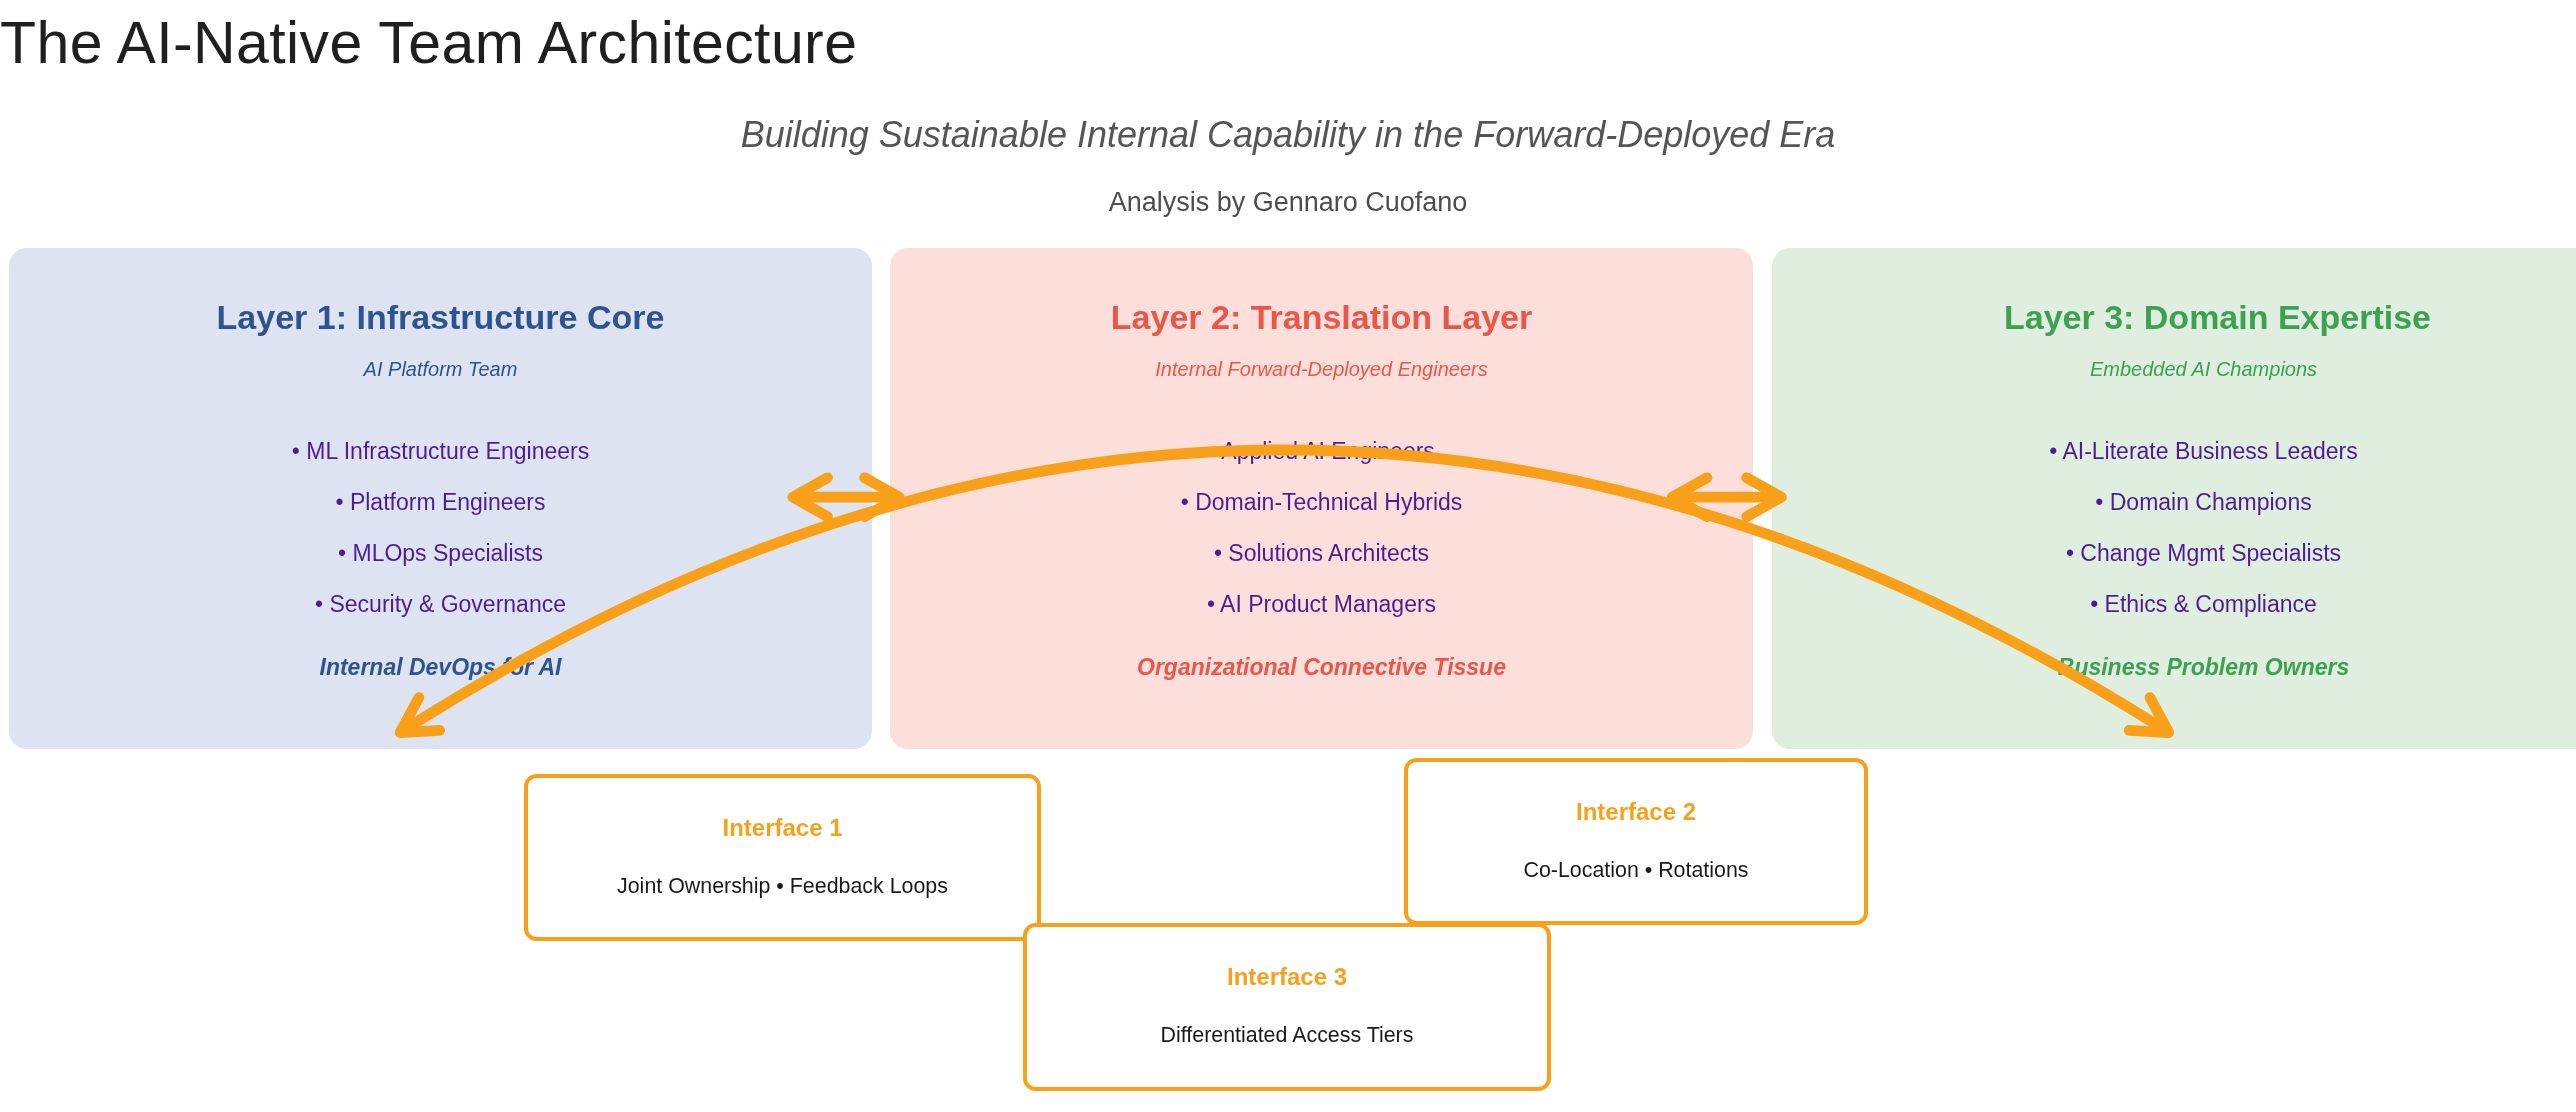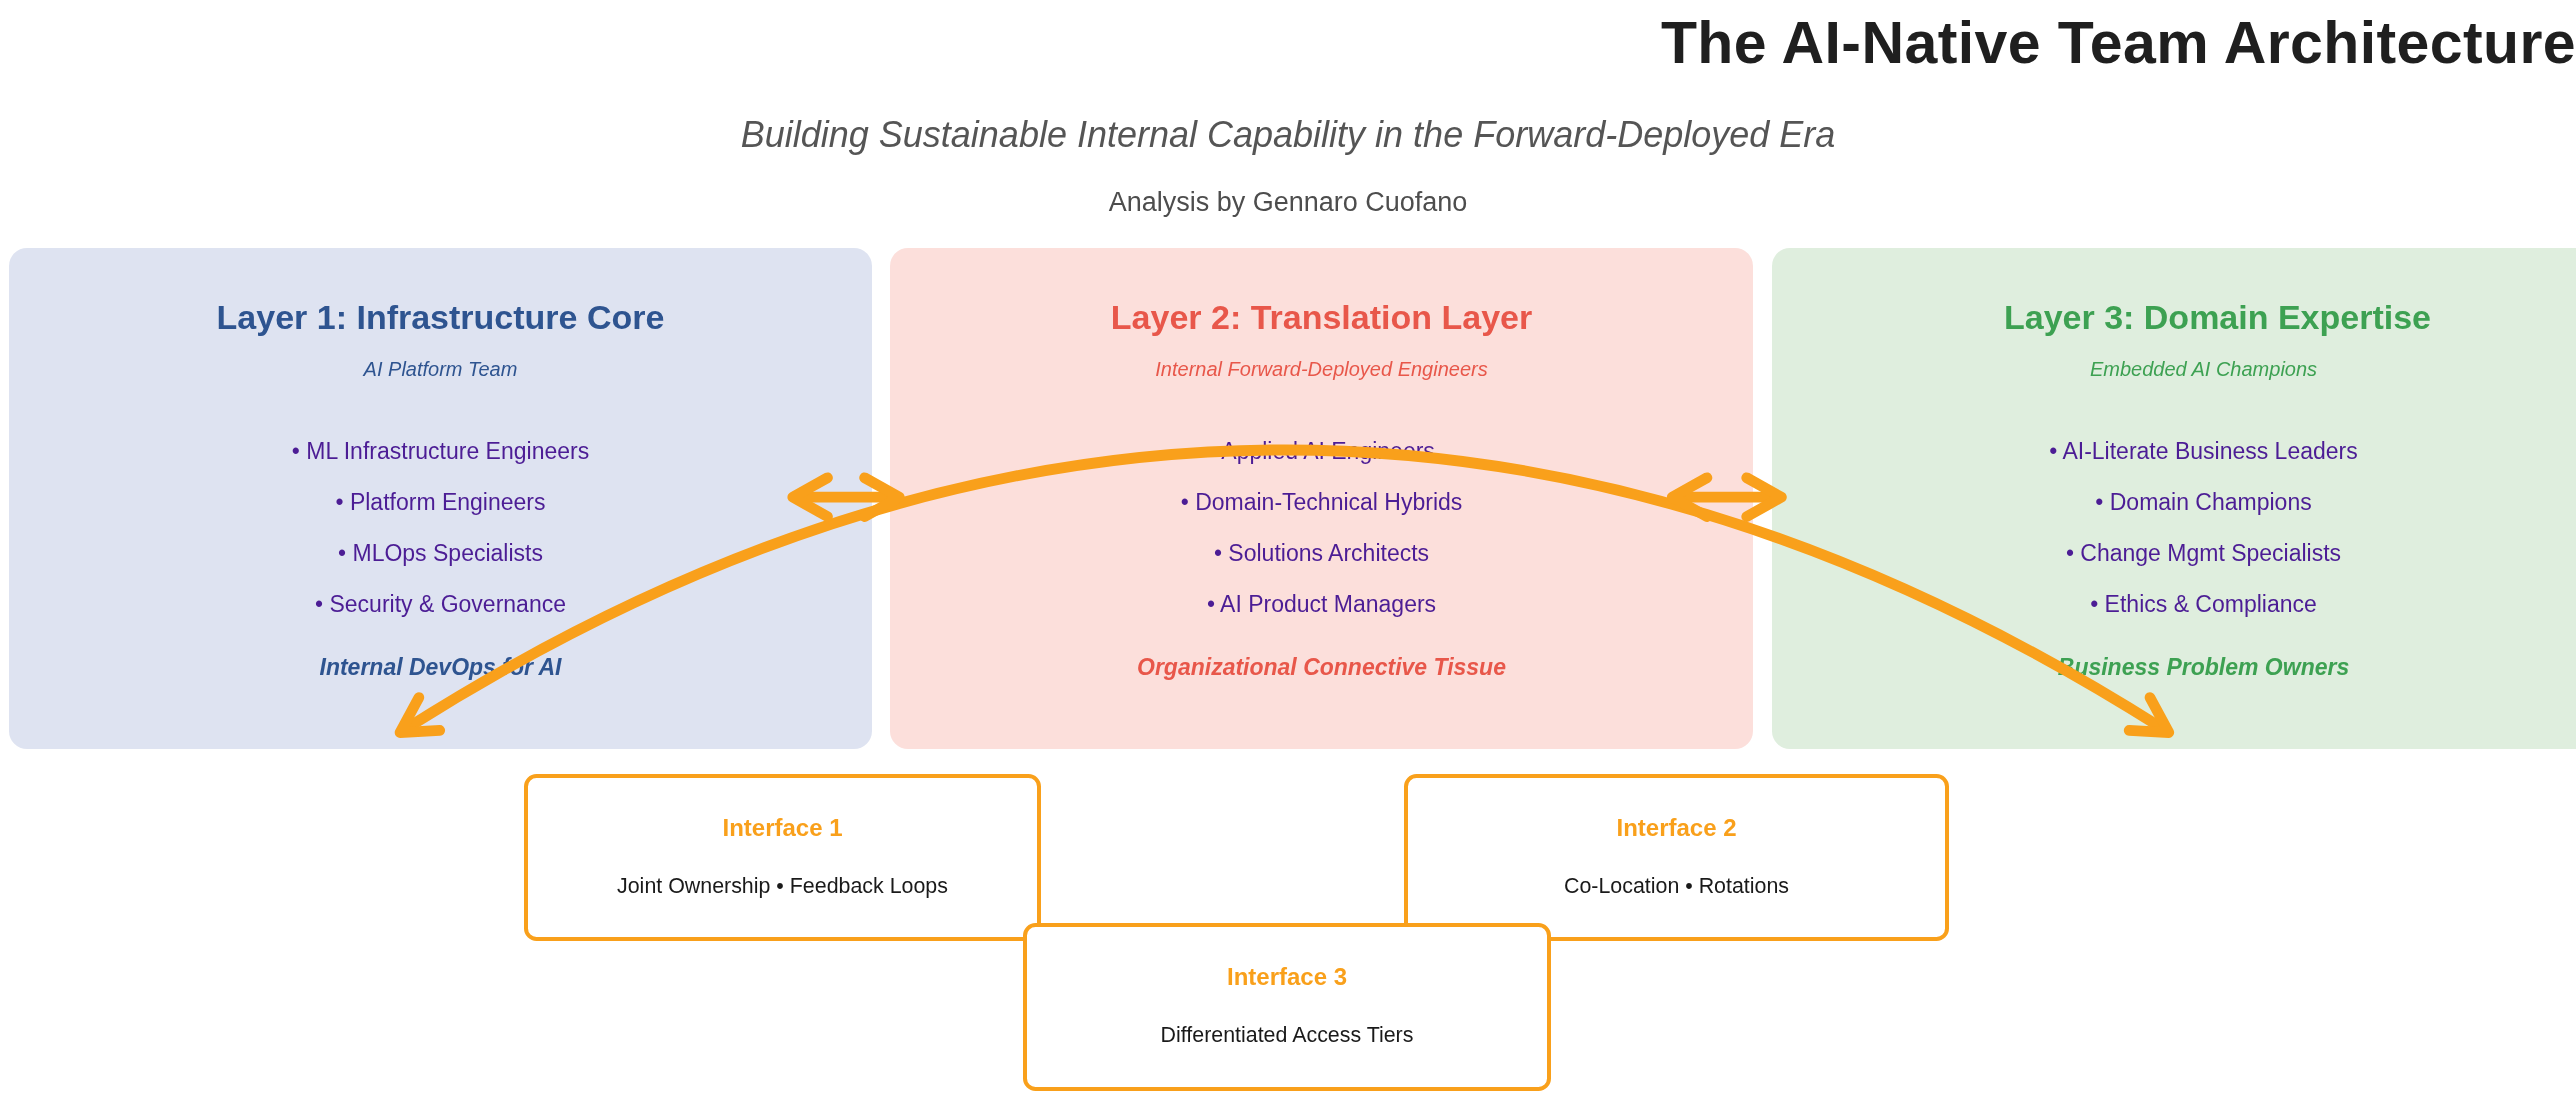--- a/index.html
+++ b/index.html
@@ -8,22 +8,22 @@
     width: 2576px;
     height: 1112px;
     background: #ffffff;
     font-family: "Liberation Sans", sans-serif;
     overflow: hidden;
   }
 
   
   .main-title {
     position: absolute; top: 9px; left: 0; width: 100%;
-    text-align: right;
-    font-size: 59px; font-weight: bold; color: #1f1f1f;
+    text-align: left;
+    font-size: 59px; font-weight: normal; color: #1f1f1f;
     letter-spacing: 0.4px;
   }
   .main-subtitle {
     position: absolute; top: 114px; left: 0; width: 100%;
     text-align: center;
     font-size: 36px; font-style: italic; color: #555555;
   }
   .byline {
     position: absolute; top: 187px; left: 0; width: 100%;
     text-align: center;
@@ -61,21 +61,21 @@
   
   .iface-box {
     position: absolute;
     background: #ffffff;
     border: 4.5px solid var(--orange, #f9a01b);
     border-radius: 12.5px;
     box-sizing: border-box;
     text-align: center;
   }
   .iface-box.i1 { left: 524px;  top: 774px;  width: 517px; height: 167px; z-index: 5; }
-  .iface-box.i2 { left: 1404px; top: 774px;  width: 545px; height: 167px; z-index: 5; }
+  .iface-box.i2 { left: 1404px; top: 758px;  width: 464px; height: 167px; z-index: 5; }
   .iface-box.i3 { left: 1023px; top: 923px; width: 528px; height: 168px; z-index: 6; }
 
   .iface-title {
     margin-top: 36px;
     font-size: 24px; font-weight: bold; line-height: 28.5px;
     color: var(--orange, #f9a01b);
   }
   .iface-body {
     margin-top: 30px;
     font-size: 21.4px; line-height: 27px; color: #1a1a1a;

